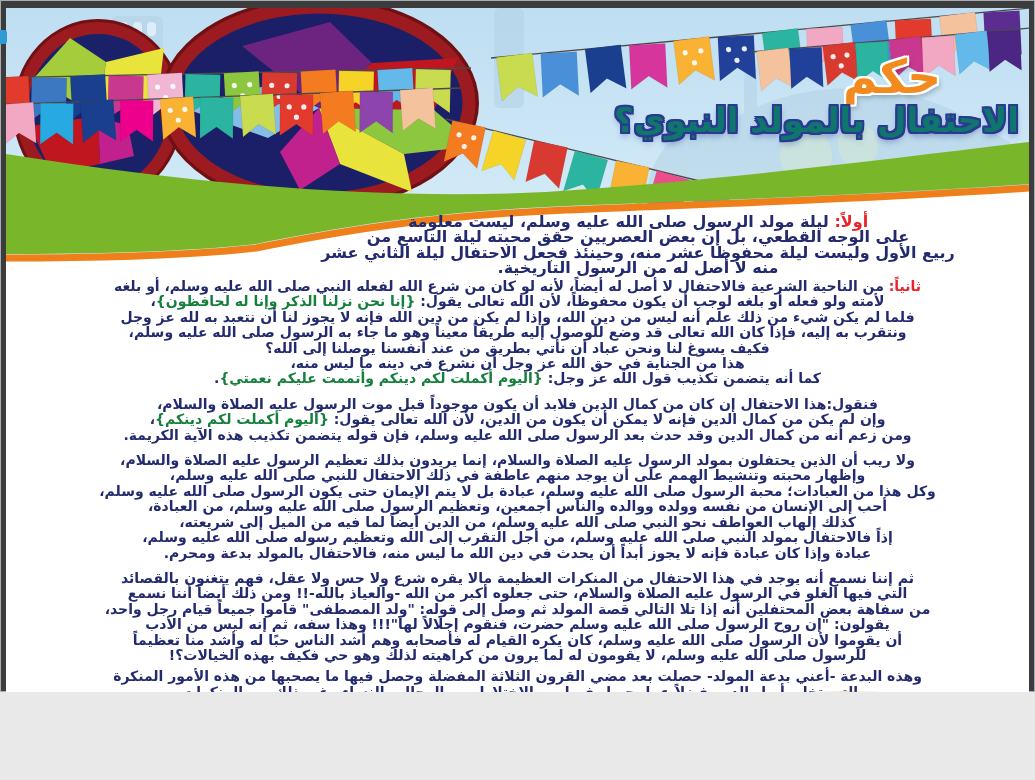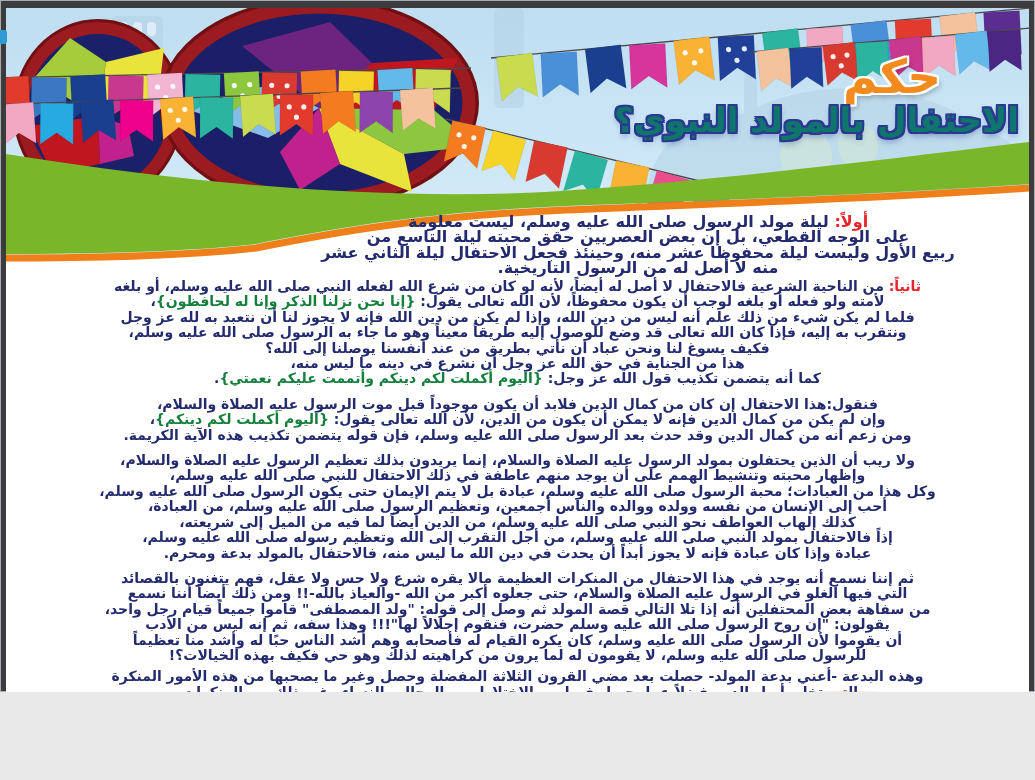--- a/index.html
+++ b/index.html
@@ -299,21 +299,21 @@
     </div>
 
     <div id="para-first" class="body-text">
       <p class="para"><span class="c-red">أولاً:</span><span> ليلة مولد الرسول صلى الله عليه وسلم، ليست معلومة</span><br><span>على الوجه القطعي، بل إن بعض العصريين حقق محبته ليلة التاسع من</span><br><span>ربيع الأول وليست ليلة محفوظا عشر منه، وحينئذ فجعل الاحتفال ليلة الثاني عشر</span><br><span>منه لا أصل له من الرسول التاريخية.</span></p>
     </div>
     <div id="para-rest" class="body-text">
       <p class="para"><span class="c-red">ثانياً:</span><span> من الناحية الشرعية فالاحتفال لا أصل له أيضاً، لأنه لو كان من شرع الله لفعله النبي صلى الله عليه وسلم، أو بلغه</span><br><span>لأمته ولو فعله أو بلغه لوجب أن يكون محفوظاً، لأن الله تعالى يقول: </span><span class="c-orange">{إنا نحن نزلنا الذكر وإنا له لحافظون}</span><span>،</span><br><span>فلما لم يكن شيء من ذلك علم أنه ليس من دين الله، وإذا لم يكن من دين الله فإنه لا يجوز لنا أن نتعبد به لله عز وجل</span><br><span>ونتقرب به إليه، فإذا كان الله تعالى قد وضع للوصول إليه طريقاً معيناً وهو ما جاء به الرسول صلى الله عليه وسلم،</span><br><span>فكيف يسوغ لنا ونحن عباد أن نأتي بطريق من عند أنفسنا يوصلنا إلى الله؟</span><br><span>هذا من الجناية في حق الله عز وجل أن نشرع في دينه ما ليس منه،</span><br><span>كما أنه يتضمن تكذيب قول الله عز وجل: </span><span class="c-orange">{اليوم أكملت لكم دينكم وأتممت عليكم نعمتي}</span><span>.</span></p>
       <p class="para"><span>فنقول:هذا الاحتفال إن كان من كمال الدين فلابد أن يكون موجوداً قبل موت الرسول عليه الصلاة والسلام،</span><br><span>وإن لم يكن من كمال الدين فإنه لا يمكن أن يكون من الدين، لأن الله تعالى يقول: </span><span class="c-orange">{اليوم أكملت لكم دينكم}</span><span>،</span><br><span>ومن زعم أنه من كمال الدين وقد حدث بعد الرسول صلى الله عليه وسلم، فإن قوله يتضمن تكذيب هذه الآية الكريمة.</span></p>
       <p class="para"><span>ولا ريب أن الذين يحتفلون بمولد الرسول عليه الصلاة والسلام، إنما يريدون بذلك تعظيم الرسول عليه الصلاة والسلام،</span><br><span>وإظهار محبته وتنشيط الهمم على أن يوجد منهم عاطفة في ذلك الاحتفال للنبي صلى الله عليه وسلم،</span><br><span>وكل هذا من العبادات؛ محبة الرسول صلى الله عليه وسلم، عبادة بل لا يتم الإيمان حتى يكون الرسول صلى الله عليه وسلم،</span><br><span>أحب إلى الإنسان من نفسه وولده ووالده والناس أجمعين، وتعظيم الرسول صلى الله عليه وسلم، من العبادة،</span><br><span>كذلك إلهاب العواطف نحو النبي صلى الله عليه وسلم، من الدين أيضاً لما فيه من الميل إلى شريعته،</span><br><span>إذاً فالاحتفال بمولد النبي صلى الله عليه وسلم، من أجل التقرب إلى الله وتعظيم رسوله صلى الله عليه وسلم،</span><br><span>عبادة وإذا كان عبادة فإنه لا يجوز أبداً أن يحدث في دين الله ما ليس منه، فالاحتفال بالمولد بدعة ومحرم.</span></p>
       <p class="para gap-lg"><span>ثم إننا نسمع أنه يوجد في هذا الاحتفال من المنكرات العظيمة مالا يقره شرع ولا حس ولا عقل، فهم يتغنون بالقصائد</span><br><span>التي فيها الغلو في الرسول عليه الصلاة والسلام، حتى جعلوه أكبر من الله -والعياذ بالله-!! ومن ذلك أيضاً أننا نسمع</span><br><span>من سفاهة بعض المحتفلين أنه إذا تلا التالي قصة المولد ثم وصل إلى قوله: "ولد المصطفى" قاموا جميعاً قيام رجل واحد،</span><br><span>يقولون: "إن روح الرسول صلى الله عليه وسلم حضرت، فنقوم إجلالاً لها"!!! وهذا سفه، ثم إنه ليس من الأدب</span><br><span>أن يقوموا لأن الرسول صلى الله عليه وسلم، كان يكره القيام له فأصحابه وهم أشد الناس حبًا له وأشد منا تعظيماً</span><br><span>للرسول صلى الله عليه وسلم، لا يقومون له لما يرون من كراهيته لذلك وهو حي فكيف بهذه الخيالات؟!</span></p>
-      <p class="para"><span>وهذه البدعة -أعني بدعة المولد- حصلت بعد مضي القرون الثلاثة المفضلة وحصل وغير ما يصحبها من هذه الأمور المنكرة</span><br><span>التي تخل بأصل الدين فضلاً عما يحصل فيها من الاختلاط بين الرجال والنساء وغير ذلك من المنكرات.</span></p>
+      <p class="para"><span>وهذه البدعة -أعني بدعة المولد- حصلت بعد مضي القرون الثلاثة المفضلة وحصل فيها ما يصحبها من هذه الأمور المنكرة</span><br><span>التي تخل بأصل الدين فضلاً عما يحصل فيها من الاختلاط بين الرجال والنساء وغير ذلك من المنكرات.</span></p>
     </div>
 
     <svg id="footer-art" width="1023" height="82" viewBox="0 0 1023 82">
       <path d="M0,24 C160,30 360,26 550,13 C740,2 900,3 1023,8" stroke="#EF7F1A" stroke-width="5" fill="none"></path>
       <path d="M0,28 C160,34 360,30 550,17 C740,6 900,7 1023,12 L1023,78 L0,78 Z" fill="#76B42A"></path>
     </svg>
 
     <div id="footer-brand">
       <div class="brand-row">
         <span class="brand-text">وذكّر</span>

